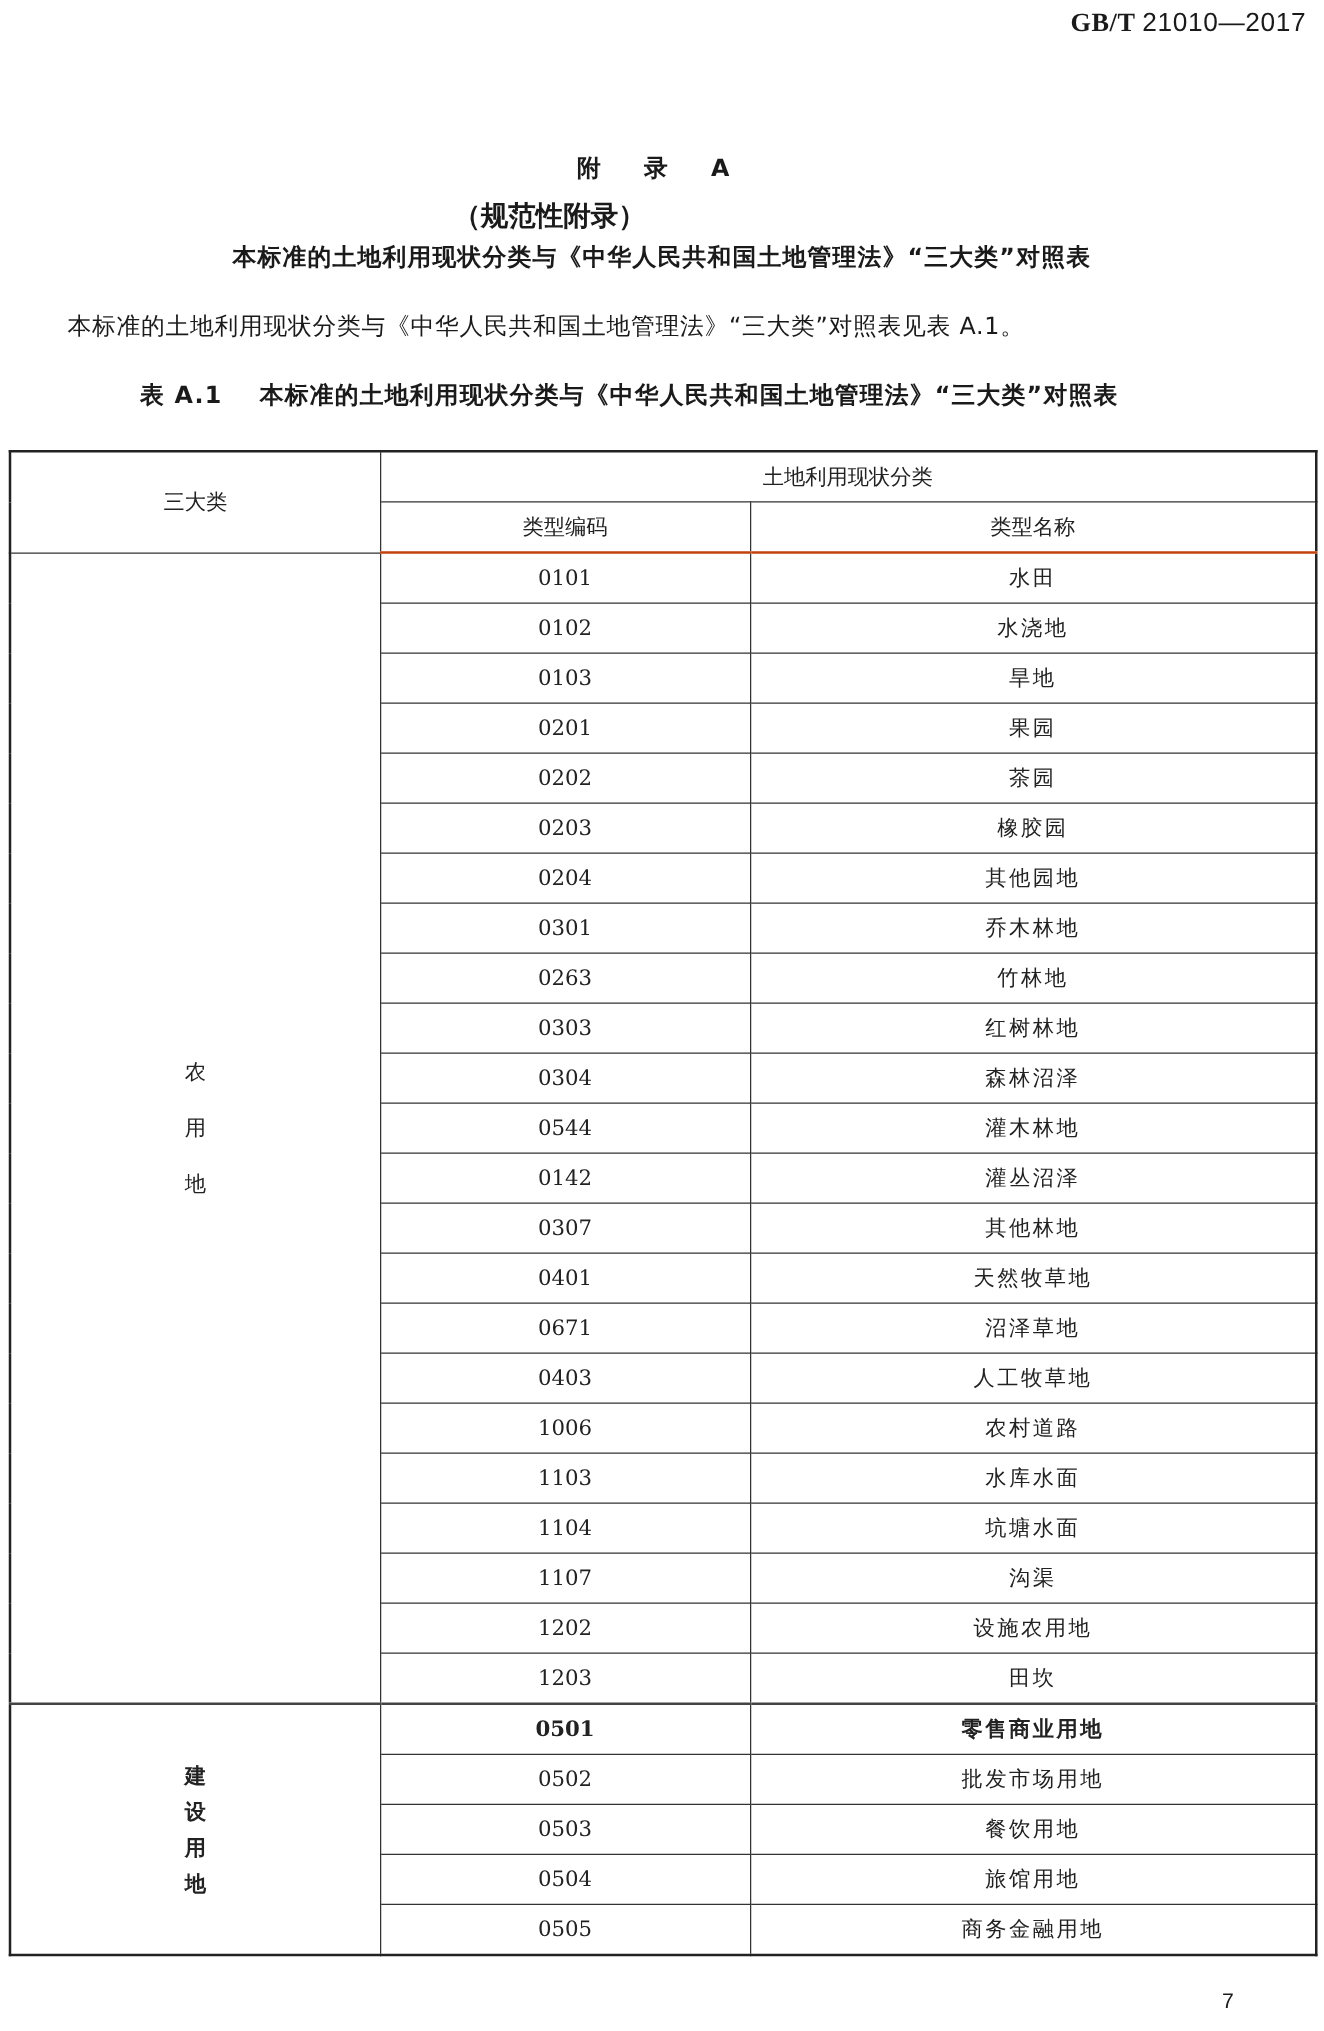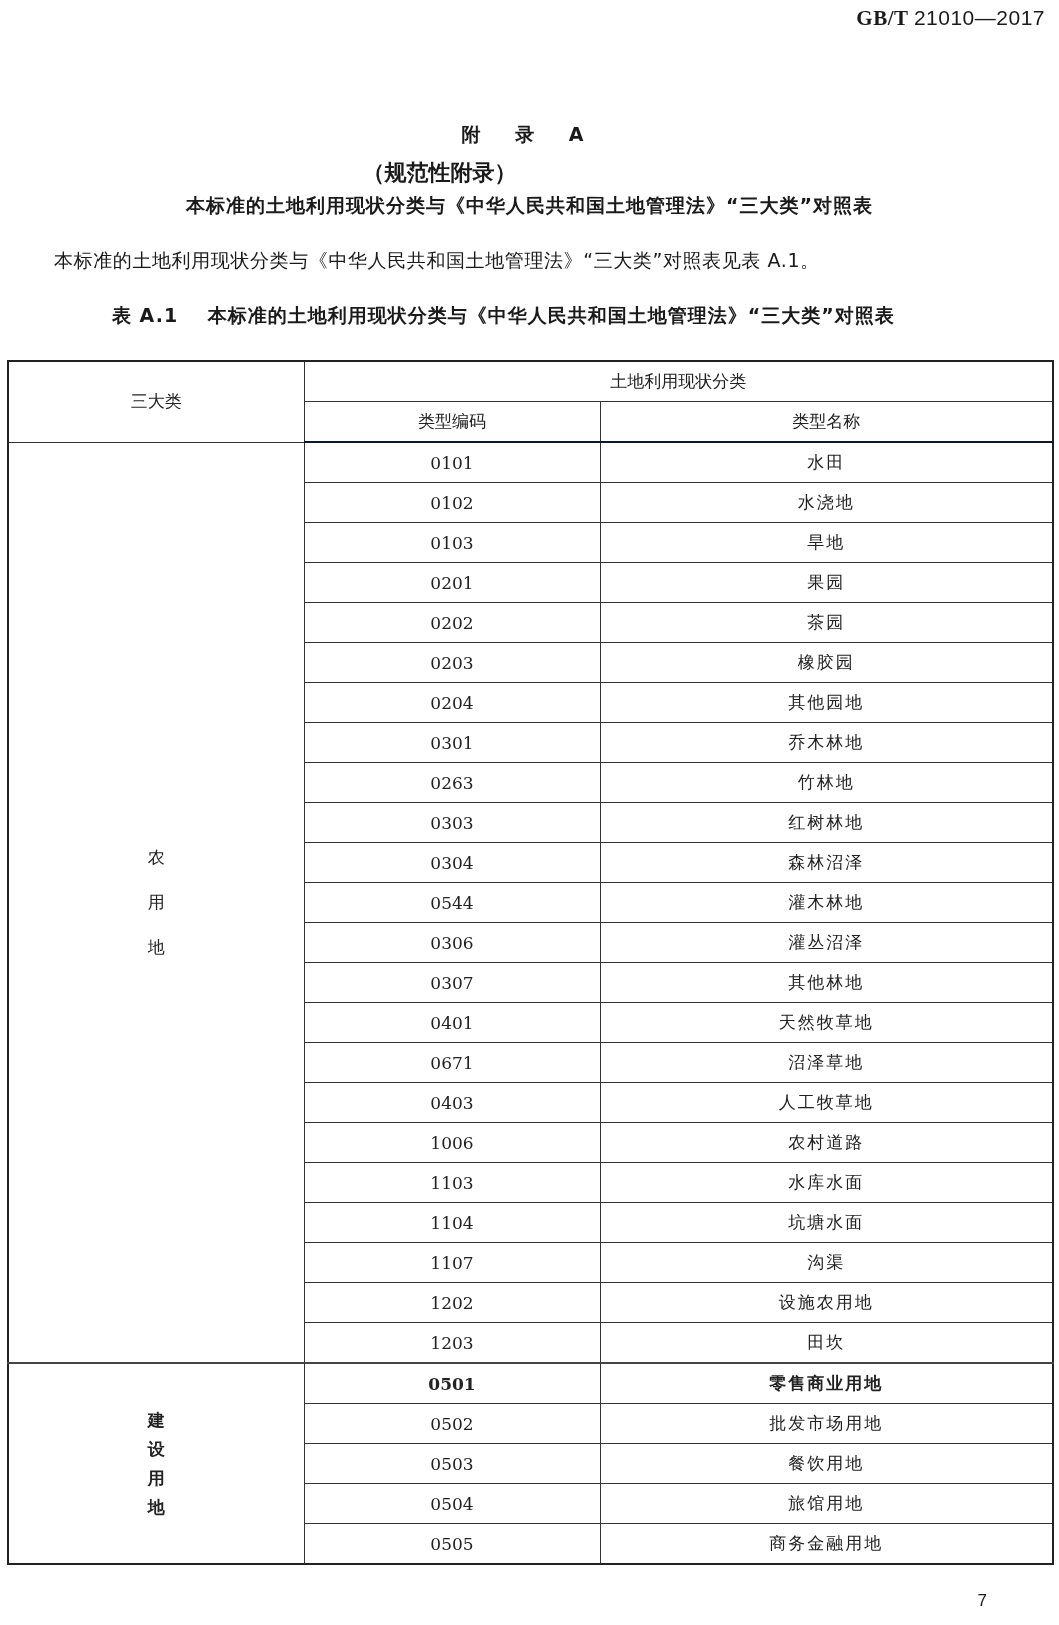--- a/index.html
+++ b/index.html
@@ -39,21 +39,21 @@
     border-collapse: collapse; table-layout: fixed;
     border: 2px solid #222;
   }
   table.main td, table.main th {
     border: 1px solid #333; padding: 0; height: 39px;
     font-weight: normal; font-size: 17px; color: #222;
   }
   table.main thead th {
     font-family: "DejaVu Sans", sans-serif; font-size: 17px; text-align: center; margin-top: 32px;
   }
-  table.main thead tr:last-child th { border-bottom: 2px solid #0f172a; }
+  table.main thead tr:last-child th { border-bottom: 2px solid #c2410c; }
   td.cat {
     text-align: center; vertical-align: middle;
     font-family: "DejaVu Serif", serif; font-size: 17px;
   }
   td.cat .vtext { display: inline-block; width: 20px; }
   td.cat .ch { display: block; text-align: center; }
   td.cat.agri .ch { margin: 22px 0; }
   td.cat.build .ch { margin: 6px 0; }
   td.code { text-align: center; font-family: "DejaVu Serif", serif; font-size: 16px; }
   td.name { text-align: center; padding-left: 14px; font-family: "DejaVu Serif", serif; font-size: 17px; letter-spacing: 2px; }
@@ -142,21 +142,21 @@
       </tr>
       <tr>
         <td class="code">0304</td>
         <td class="name">森林沼泽</td>
       </tr>
       <tr>
         <td class="code">0544</td>
         <td class="name">灌木林地</td>
       </tr>
       <tr>
-        <td class="code">0306</td>
+        <td class="code">0142</td>
         <td class="name">灌丛沼泽</td>
       </tr>
       <tr>
         <td class="code">0307</td>
         <td class="name">其他林地</td>
       </tr>
       <tr>
         <td class="code">0401</td>
         <td class="name">天然牧草地</td>
       </tr>

